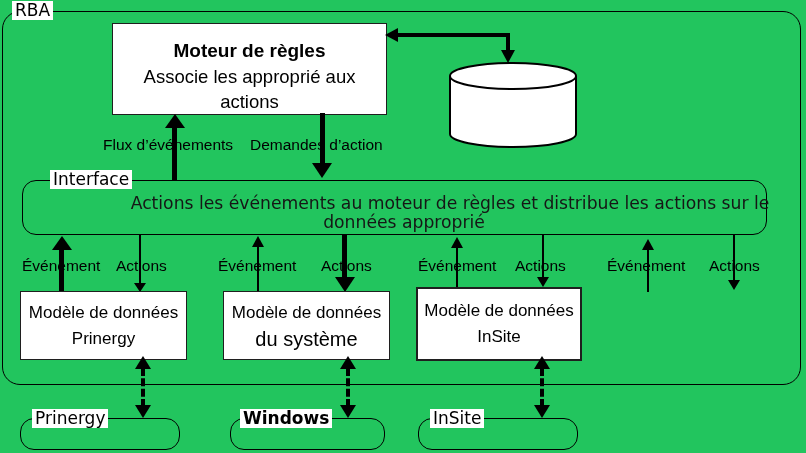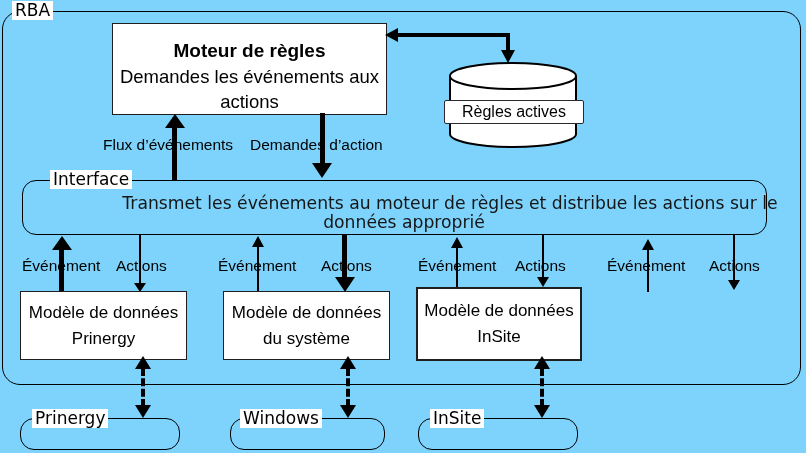--- a/index.html
+++ b/index.html
@@ -1,17 +1,17 @@
 <!DOCTYPE html>
 <html><head>
 <meta charset="utf-8">
 <style>
   html,body{margin:0;padding:0;background:#ffffff;}
   .canvas{
-    position:relative;width:806px;height:453px;background:#7dd3fc;
+    position:relative;width:806px;height:453px;background:#22c55e;
     font-family:"Liberation Sans",sans-serif;color:#000;overflow:hidden;
   }
   
   .groupbox{position:absolute;border:1.6px solid #000;border-radius:18px;background:transparent;}
   .legend{position:absolute;background:#ffffff;padding:0 3px;
           font-family:"DejaVu Sans",sans-serif;font-size:17px;line-height:19px;white-space:nowrap;}
   
   .node{position:absolute;background:#ffffff;border:1.8px solid #1f1f1f;
         display:flex;flex-direction:column;align-items:center;justify-content:center;
         text-align:center;}
@@ -28,49 +28,46 @@
 </head>
 <body>
 
 <div class="canvas">
 
   <div class="groupbox" style="left:2px;top:11px;width:797px;height:372px;"></div>
   <div class="legend" style="left:12px;top:1px;">RBA</div>
 
   <div class="node" style="left:112px;top:23px;width:273px;height:90px;justify-content:flex-end;">
     <div class="l" style="font-weight:bold;font-size:19px;line-height:26px;">Moteur de règles</div>
-    <div class="l" style="font-size:18.5px;line-height:25px;">Demandes les événements aux</div>
+    <div class="l" style="font-size:18.5px;line-height:25px;">Associe les approprié aux</div>
     <div class="l" style="font-size:18.5px;line-height:25px;">actions</div>
   </div>
 
   <div class="tri" style="left:385px;top:28px;border-top:7px solid transparent;border-bottom:7px solid transparent;border-right:13px solid #000;"></div>
   <div class="hline" style="left:396px;top:33px;width:114px;height:4px;"></div>
   <div class="vline" style="left:506px;top:33px;width:4px;height:19px;"></div>
   <div class="tri" style="left:501px;top:50px;border-left:7px solid transparent;border-right:7px solid transparent;border-top:13px solid #000;"></div>
 
   <svg style="position:absolute;left:448px;top:60px;" width="132" height="92" viewBox="0 0 132 92">
     <path d="M2 16 L2 74 A63 13 0 0 0 128 74 L128 16" fill="#ffffff" stroke="#000" stroke-width="2"></path>
     <ellipse cx="65" cy="16" rx="63" ry="13" fill="#ffffff" stroke="#000" stroke-width="2"></ellipse>
   </svg>
-  <div style="position:absolute;left:444px;top:100px;width:138px;height:22px;background:#fff;border:1.4px solid #2a2a2a;border-radius:2px;display:flex;align-items:center;justify-content:center;">
-    <span style="font-size:16px;white-space:nowrap;">Règles actives</span>
-  </div>
 
   <div class="lbl" style="left:103px;top:136px;">Flux d’événements</div>
   <div class="lbl" style="left:250px;top:136px;">Demandes d’action</div>
 
   <div class="tri" style="left:165px;top:114px;border-left:10px solid transparent;border-right:10px solid transparent;border-bottom:14px solid #000;"></div>
   <div class="vline" style="left:172px;top:127px;width:5px;height:53px;"></div>
 
   <div class="vline" style="left:320px;top:113px;width:5px;height:51px;"></div>
   <div class="tri" style="left:312px;top:163px;border-left:10px solid transparent;border-right:10px solid transparent;border-top:15px solid #000;"></div>
 
   <div class="groupbox" style="left:22px;top:180px;width:743px;height:53px;border-radius:14px;"></div>
   <div class="legend" style="left:31px;top:170px;margin-left:19px;">Interface</div>
-  <div class="iface-text" style="left:450px;top:194px;">Transmet les événements au moteur de règles et distribue les actions sur le</div>
+  <div class="iface-text" style="left:450px;top:194px;">Actions les événements au moteur de règles et distribue les actions sur le</div>
   <div class="iface-text" style="left:404px;top:213px;">données approprié</div>
 
   <div class="lbl" style="left:22px;top:257px;">Événement</div>
   <div class="lbl" style="left:116px;top:257px;">Actions</div>
   <div class="tri" style="left:52px;top:236px;border-left:10px solid transparent;border-right:10px solid transparent;border-bottom:14px solid #000;"></div>
   <div class="vline" style="left:59px;top:249px;width:5px;height:43px;"></div>
   <div class="vline" style="left:139px;top:234px;width:2px;height:49px;"></div>
   <div class="tri" style="left:134px;top:283px;border-left:6px solid transparent;border-right:6px solid transparent;border-top:9px solid #000;"></div>
 
   <div class="lbl" style="left:218px;top:257px;">Événement</div>
@@ -94,21 +91,21 @@
   <div class="vline" style="left:733px;top:234px;width:2px;height:46px;"></div>
   <div class="tri" style="left:728px;top:280px;border-left:6px solid transparent;border-right:6px solid transparent;border-top:10px solid #000;"></div>
 
 
   <div class="node" style="left:20px;top:291px;width:165px;height:67px;">
     <div class="l" style="font-size:17px;line-height:26px;">Modèle de données</div>
     <div class="l" style="font-size:17px;line-height:26px;">Prinergy</div>
   </div>
   <div class="node" style="left:223px;top:291px;width:165px;height:67px;">
     <div class="l" style="font-size:17px;line-height:26px;">Modèle de données</div>
-    <div class="l" style="font-size:17px;line-height:26px;">du système</div>
+    <div class="l" style="font-size:20px;line-height:26px;">du système</div>
   </div>
   <div class="node" style="left:416px;top:287px;width:162px;height:70px;border-width:2px;">
     <div class="l" style="font-size:17px;line-height:26px;">Modèle de données</div>
     <div class="l" style="font-size:17px;line-height:26px;">InSite</div>
   </div>
 
   <div class="tri" style="left:135px;top:356px;border-left:8px solid transparent;border-right:8px solid transparent;border-bottom:13px solid #000;"></div>
   <div class="dashline" style="left:141px;top:368px;height:39px;"></div>
   <div class="tri" style="left:135px;top:405px;border-left:8px solid transparent;border-right:8px solid transparent;border-top:13px solid #000;"></div>
 
@@ -117,18 +114,18 @@
   <div class="tri" style="left:340px;top:405px;border-left:8px solid transparent;border-right:8px solid transparent;border-top:13px solid #000;"></div>
 
   <div class="tri" style="left:534px;top:356px;border-left:8px solid transparent;border-right:8px solid transparent;border-bottom:13px solid #000;"></div>
   <div class="dashline" style="left:540px;top:368px;height:39px;"></div>
   <div class="tri" style="left:534px;top:405px;border-left:8px solid transparent;border-right:8px solid transparent;border-top:13px solid #000;"></div>
 
   <div class="groupbox" style="left:20px;top:418px;width:158px;height:30px;border-radius:14px;border-width:1.8px;"></div>
   <div class="legend" style="left:32px;top:409px;">Prinergy</div>
 
   <div class="groupbox" style="left:230px;top:418px;width:153px;height:30px;border-radius:14px;border-width:1.8px;"></div>
-  <div class="legend" style="left:240px;top:409px;">Windows</div>
+  <div class="legend" style="left:240px;top:409px;font-weight:bold;">Windows</div>
 
   <div class="groupbox" style="left:418px;top:418px;width:158px;height:30px;border-radius:14px;border-width:1.8px;"></div>
   <div class="legend" style="left:430px;top:409px;">InSite</div>
 
 </div>
 
 </body></html>

